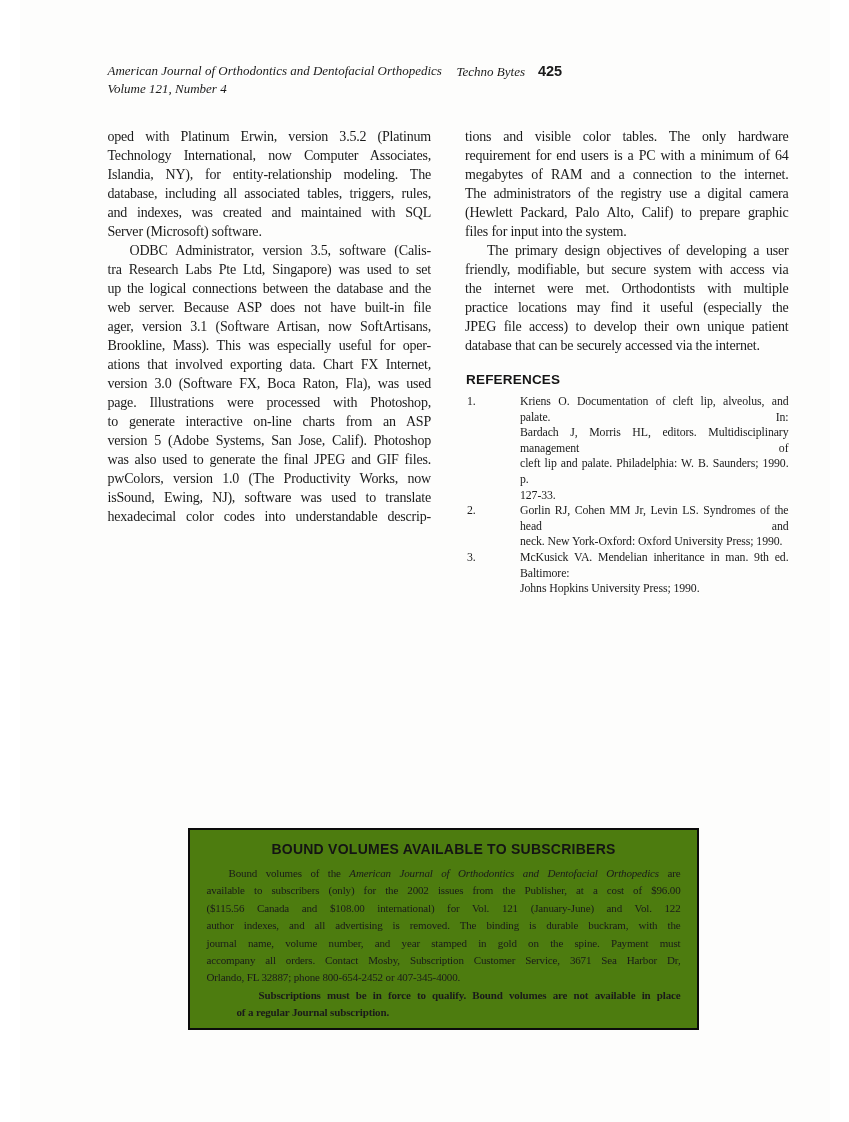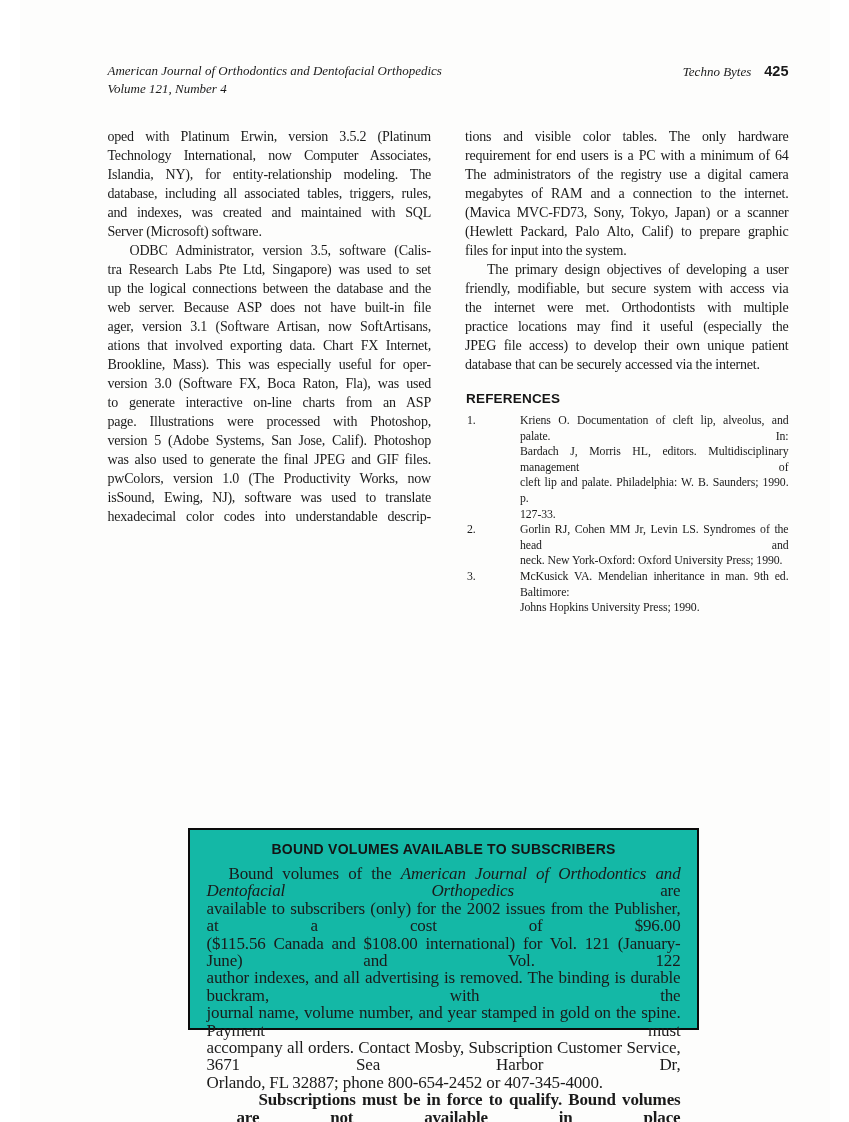--- a/index.html
+++ b/index.html
@@ -4,21 +4,21 @@
 <style>
   html,body { margin:0; padding:0; background:#ffffff; }
   .page {
     position:relative; width:810px; height:1122px; margin:0 auto;
     background:#fdfdfc; color:#1a1a1a; overflow:hidden;
     font-family:"Liberation Serif","DejaVu Serif",serif;
   }
 
   
   .header-left { position:absolute; left:88px; top:62px; font-style:italic; font-size:13px; line-height:17.5px; }
-  .header-right { position:absolute; left:437px; top:62px; width:332px; text-align:right; white-space:nowrap; }
+  .header-right { position:absolute; left:437px; top:62px; width:332px; white-space:nowrap; }
   .section-title { font-style:italic; font-size:13px; }
   .page-number { font-family:"Liberation Sans","DejaVu Sans",sans-serif; font-weight:bold; font-size:14.5px; margin-left:13px; }
 
   
   .columns { position:absolute; left:88px; top:127px; width:681px; display:flex; gap:34px; }
   .col { width:332px; }
   .para { margin:0; }
   .line {
     font-size:14px; line-height:19px; letter-spacing:-0.2px;
     text-align:justify; text-align-last:justify; white-space:normal;
@@ -36,29 +36,29 @@
   .ref-body { flex:1; min-width:0;margin-left:40px; }
   .ref-line {
     font-size:11.8px; line-height:15.6px; letter-spacing:-0.1px;
     text-align:justify; text-align-last:justify;
   }
   .ref-line.pend { text-align-last:left; }
 
   
   .notice-box {
     position:absolute; left:168px; top:828px; width:511px; height:202px;
-    box-sizing:border-box; border:2px solid #0b0b0b; background:#14b8a6;
+    box-sizing:border-box; border:2px solid #0b0b0b; background:#4d7c0f;
     padding:11px 16px 0 17px;
   }
   .notice-title {
     text-align:center; font-family:"Liberation Sans","DejaVu Sans",sans-serif;
     font-weight:bold; font-size:14px; letter-spacing:0.25px; margin:0 0 8px 0; color:#141414;
   }
   .notice-line {
-    font-size:17px; line-height:17.4px; letter-spacing:-0.15px;
+    font-size:11px; line-height:17.4px; letter-spacing:-0.15px;
     text-align:justify; text-align-last:justify;
   }
   .notice-line.ind { text-indent:22px; }
   .notice-line.pend { text-align-last:left; }
   .para.bold .notice-line { font-weight:bold;margin-left:30px; }
   .i { font-style:italic; }
 </style>
 </head>
 <body>
 
@@ -82,40 +82,39 @@
           <div class="line">database, including all associated tables, triggers, rules,</div>
           <div class="line">and indexes, was created and maintained with SQL</div>
           <div class="line pend">Server (Microsoft) software.</div>
         </div>
         <div class="para">
           <div class="line ind">ODBC Administrator, version 3.5, software (Calis-</div>
           <div class="line">tra Research Labs Pte Ltd, Singapore) was used to set</div>
           <div class="line">up the logical connections between the database and the</div>
           <div class="line">web server. Because ASP does not have built-in file</div>
           <div class="line">ager, version 3.1 (Software Artisan, now SoftArtisans,</div>
+          <div class="line">Brookline, Mass). This was especially useful for oper-</div>
           <div class="line">ations that involved exporting data. Chart FX Internet,</div>
-          <div class="line">Brookline, Mass). This was especially useful for oper-</div>
           <div class="line">version 3.0 (Software FX, Boca Raton, Fla), was used</div>
+          <div class="line">page. Illustrations were processed with Photoshop,</div>
           <div class="line">to generate interactive on-line charts from an ASP</div>
-          <div class="line">page. Illustrations were processed with Photoshop,</div>
           <div class="line">version 5 (Adobe Systems, San Jose, Calif). Photoshop</div>
           <div class="line">was also used to generate the final JPEG and GIF files.</div>
           <div class="line">pwColors, version 1.0 (The Productivity Works, now</div>
           <div class="line">isSound, Ewing, NJ), software was used to translate</div>
           <div class="line">hexadecimal color codes into understandable descrip-</div>
         </div>
       </div>
     <div class="col">
 
       <div class="para">
           <div class="line">tions and visible color tables. The only hardware</div>
           <div class="line">requirement for end users is a PC with a minimum of 64</div>
+          <div class="line">megabytes of RAM and a connection to the internet.</div>
           <div class="line">The administrators of the registry use a digital camera</div>
-          <div class="line">megabytes of RAM and a connection to the internet.</div>
-          <div class="line">(Mavica MVC-FD73, Sony, Tokyo, Japan) or a scanner</div>
           <div class="line">(Hewlett Packard, Palo Alto, Calif) to prepare graphic</div>
           <div class="line pend">files for input into the system.</div>
         </div>
         <div class="para">
           <div class="line ind">The primary design objectives of developing a user</div>
           <div class="line">friendly, modifiable, but secure system with access via</div>
           <div class="line">the internet were met. Orthodontists with multiple</div>
           <div class="line">practice locations may find it useful (especially the</div>
           <div class="line">JPEG file access) to develop their own unique patient</div>
           <div class="line pend">database that can be securely accessed via the internet.</div>

